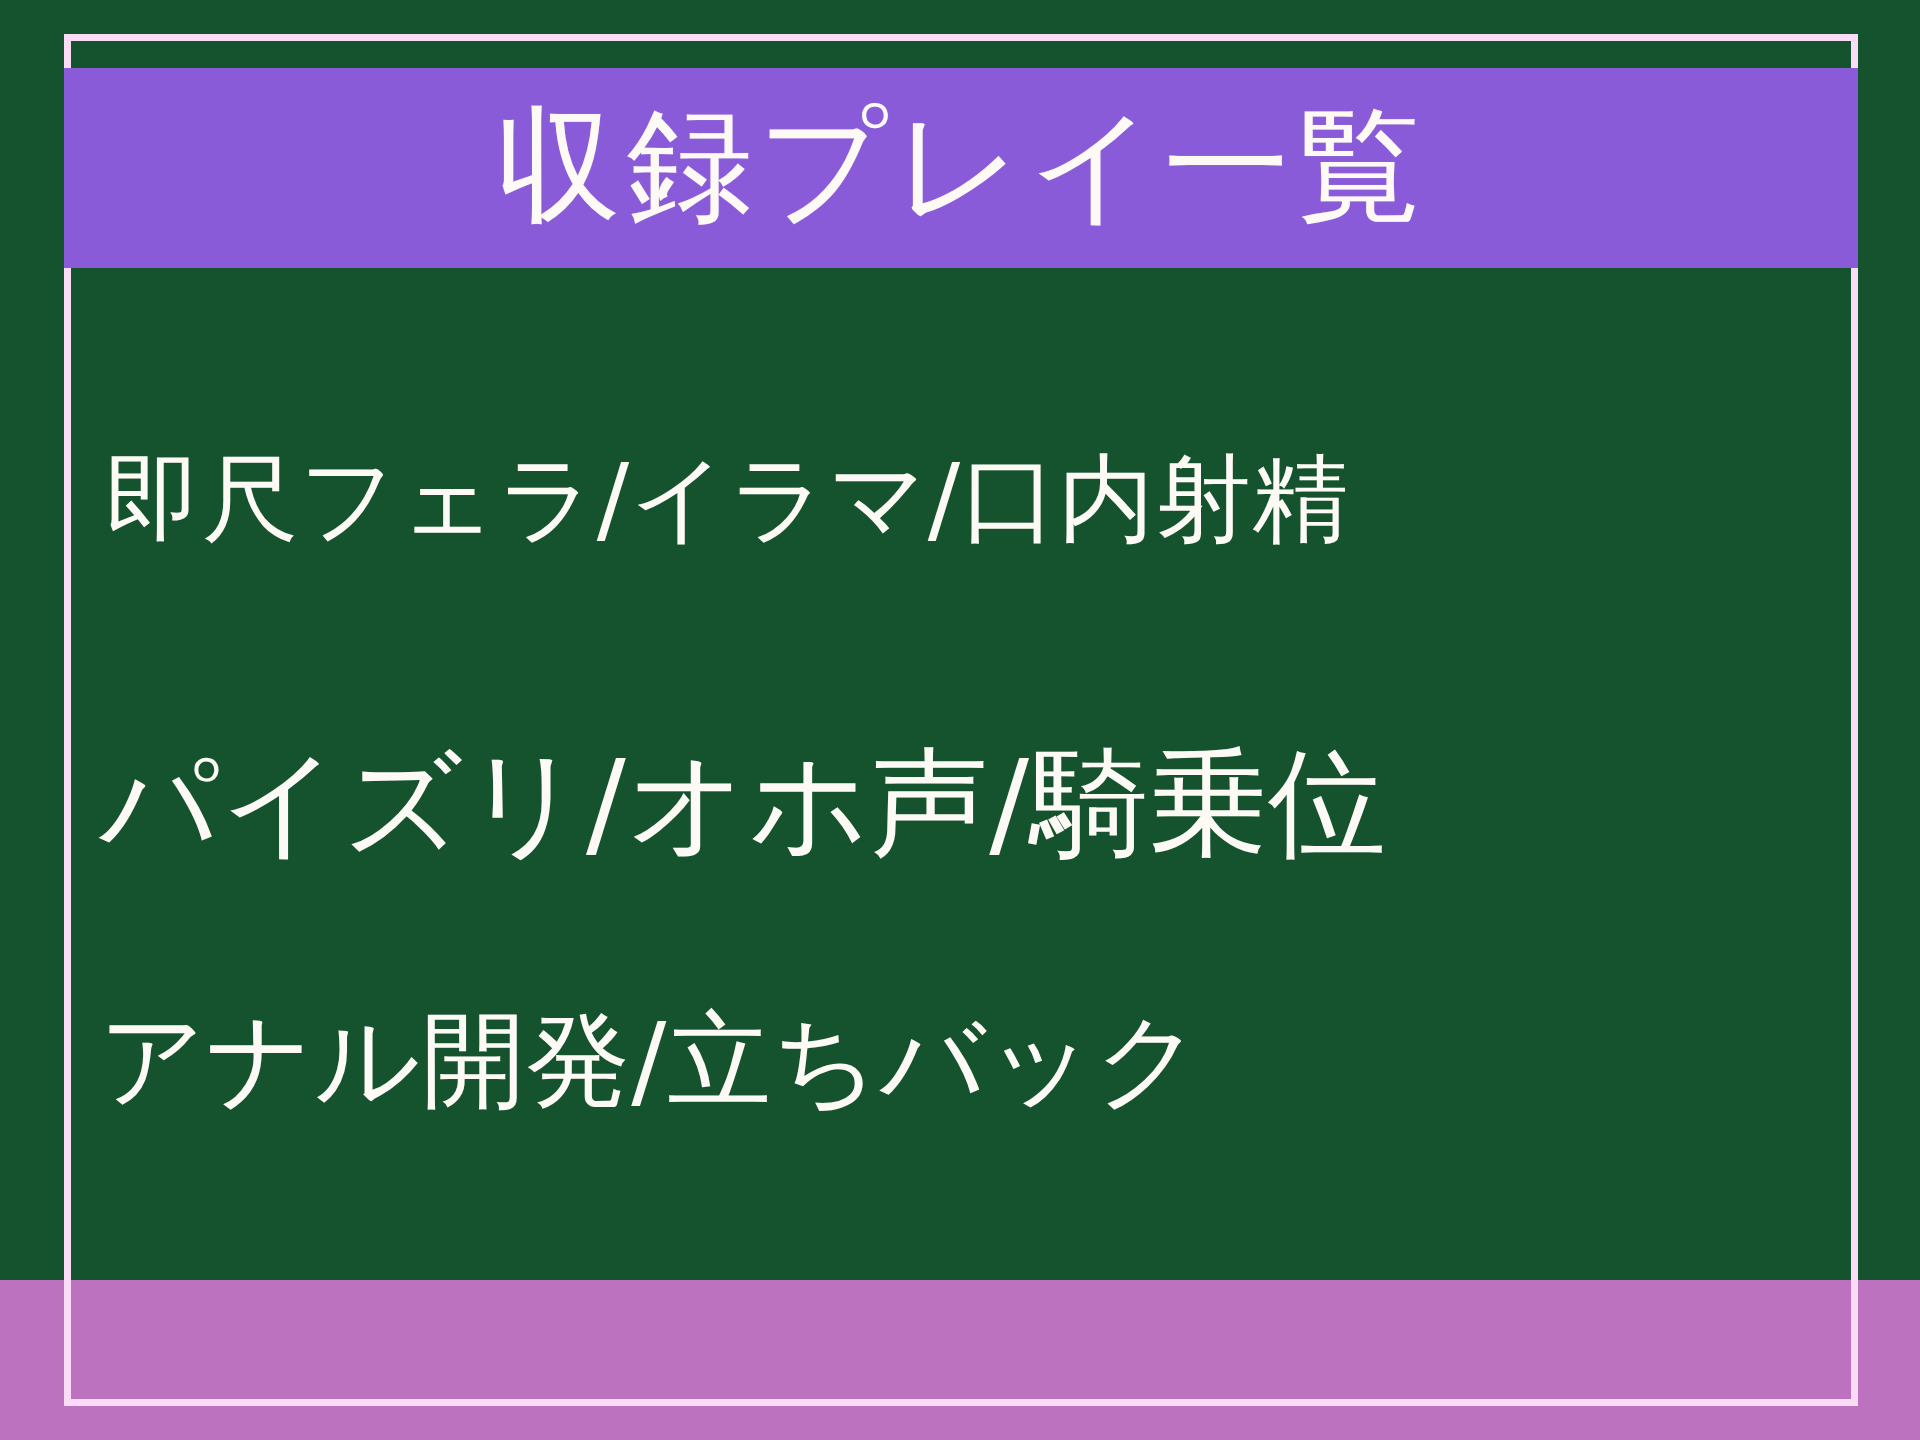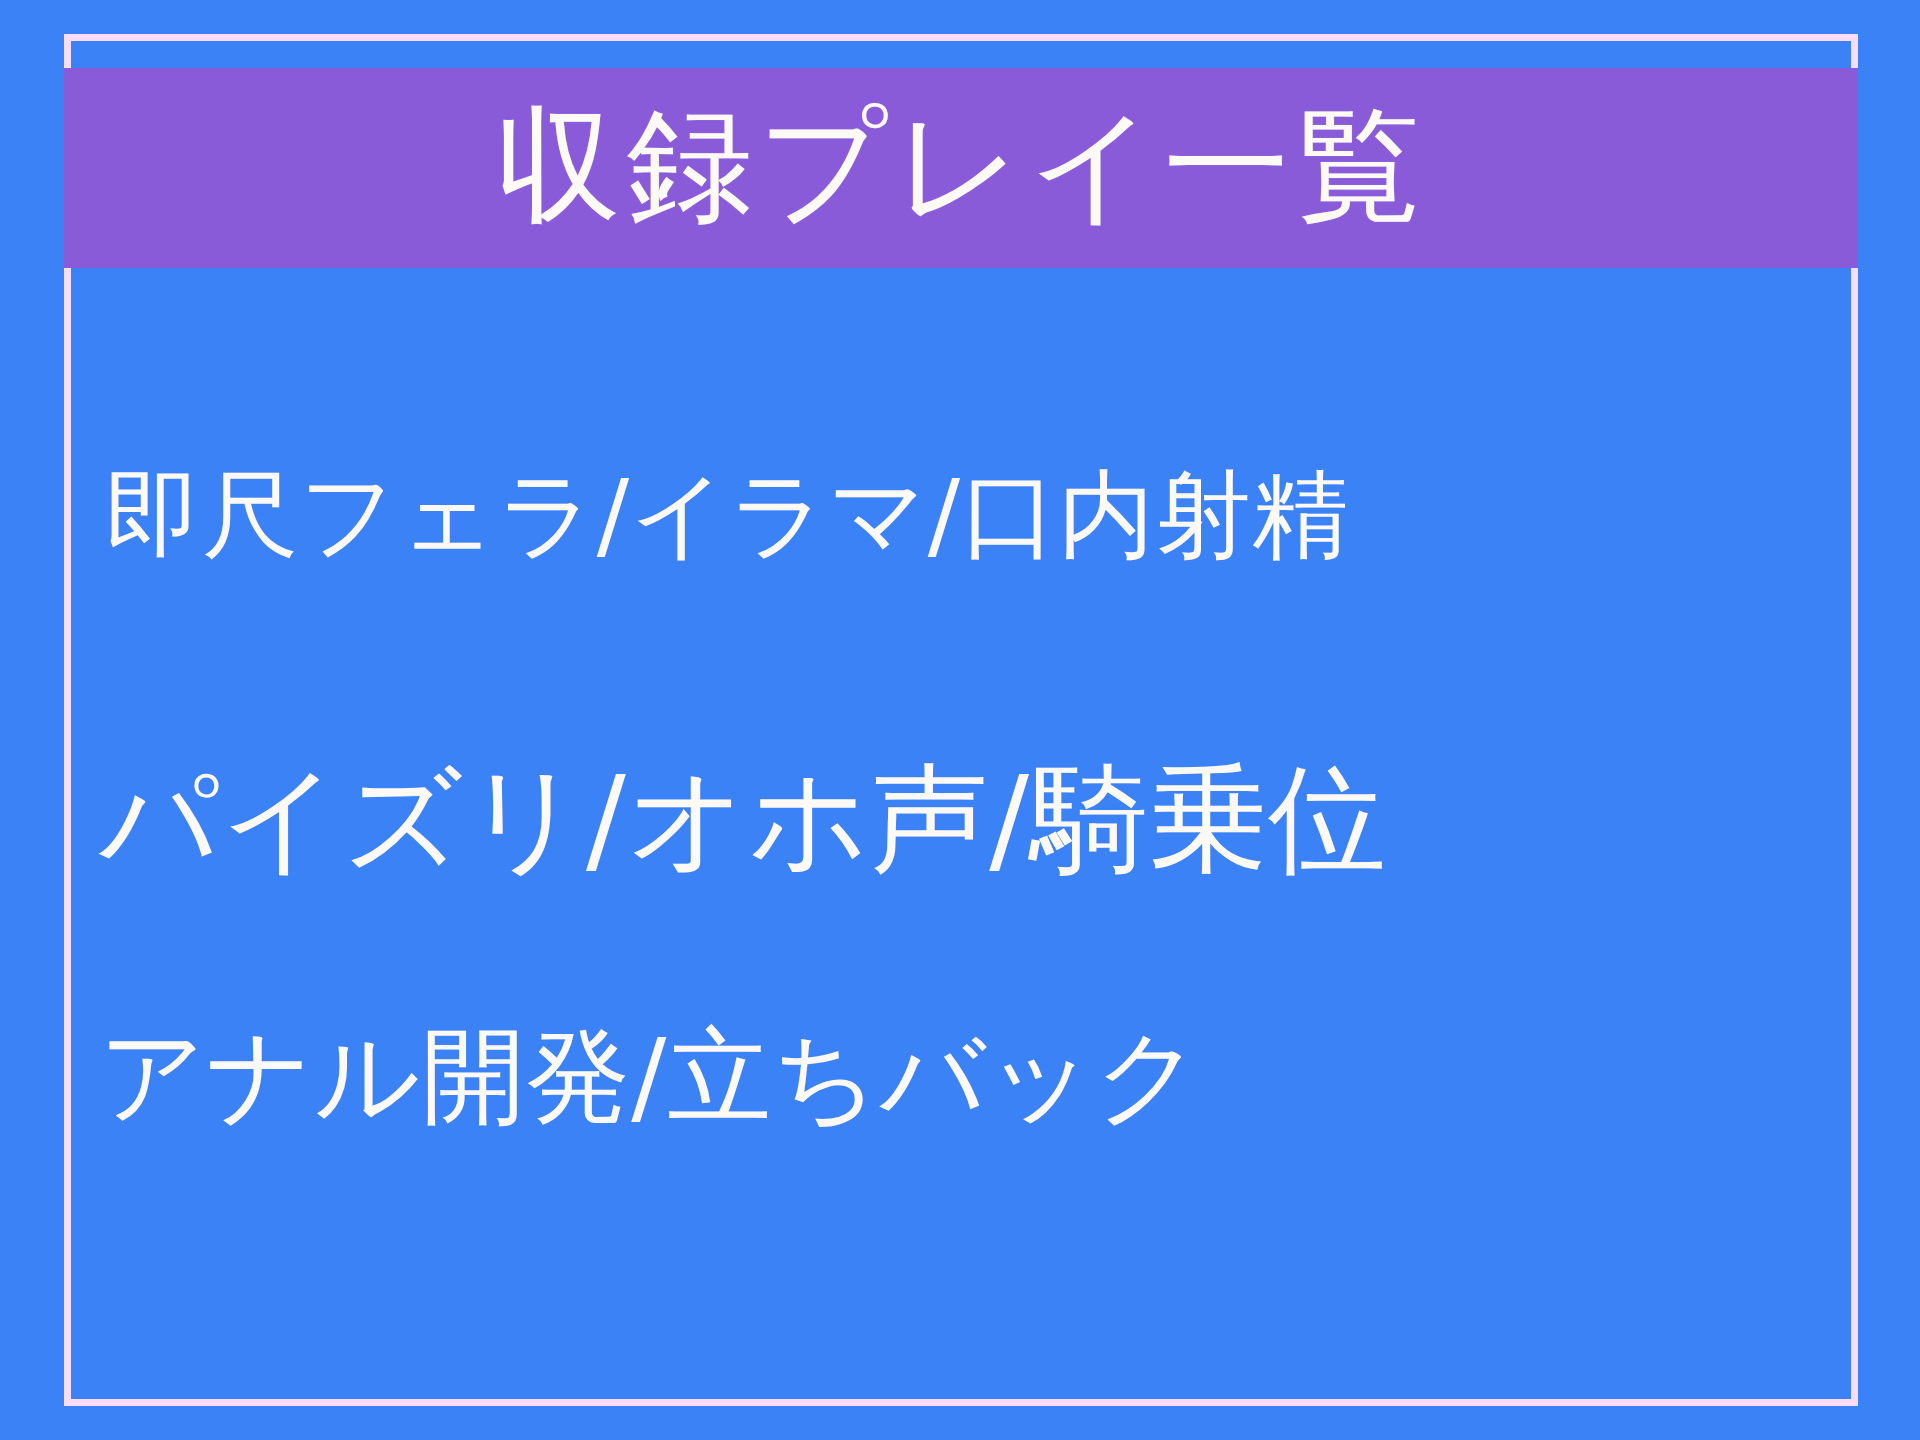--- a/index.html
+++ b/index.html
@@ -13,22 +13,22 @@
     height: 1440px;
     overflow: hidden;
     background: #bd72c0;
     font-family: "DejaVu Sans", "Liberation Sans", sans-serif;
   }
 
   
   .poster {
     position: relative;
     width: 1920px;
-    height: 1440px;
-    background: #3b82f6;
+    height: 1280px;
+    background: #14532d;
     box-sizing: border-box;
   }
 
   
   .frame {
     position: absolute;
     left: 64px;
     top: 34px;
     width: 1794px;
     height: 1372px;
@@ -67,21 +67,20 @@
   
   .body-area {
     position: absolute;
     left: 71px;
     top: 268px;
     width: 1780px;
     height: 1131px;
     box-sizing: border-box;
     padding: 16px 0 0 34px;
     z-index: 1;
-    margin-top: 16px;
   }
 
   .play-block {
     color: #fdf9f4;
     white-space: pre-line;
     font-weight: 400;
     letter-spacing: 1px;
   }
 
   .block-1 {

